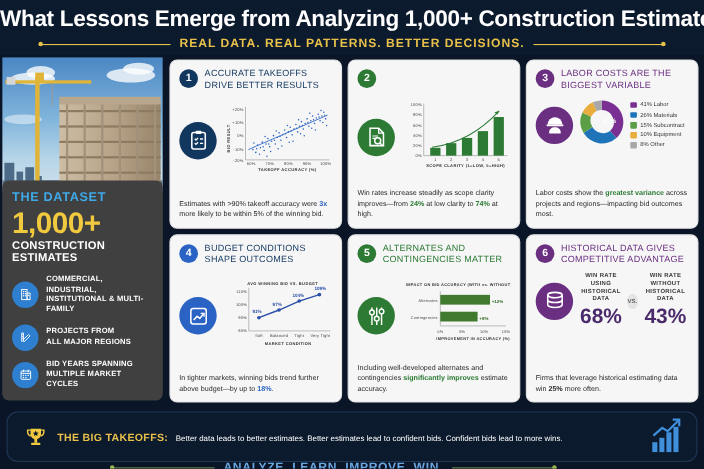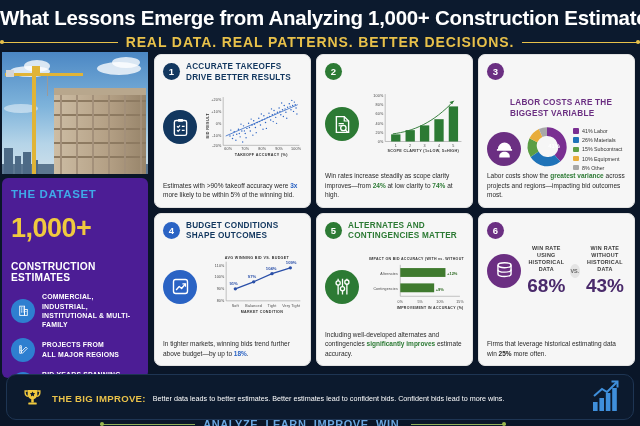--- a/index.html
+++ b/index.html
@@ -14,21 +14,21 @@
   .hdr-title {
     text-align:center; color:#ffffff; font-weight:bold;
     font-size:20.5px; letter-spacing:-0.3px; padding-top:6px;
     white-space:nowrap;
   }
   .hdr-subwrap { display:flex; align-items:center; justify-content:center; gap:8px; margin-top:4px; }
   .hdr-rule { height:1px; background:#e8c14a; width:120px; position:relative; }
   .hdr-rule::after{ content:""; position:absolute; top:-1.5px; width:4px;height:4px;border-radius:50%;background:#e8c14a; }
   .hdr-rule.l::after{ left:0; }
   .hdr-rule.r::after{ right:0; }
-  .hdr-sub { color:#e8c14a; font-size:14px; font-weight:bold; letter-spacing:0.9px; white-space:nowrap; }
+  .hdr-sub { color:#e8c14a; font-size:11px; font-weight:bold; letter-spacing:0.9px; white-space:nowrap; }
 
   
   .body-wrap { position:absolute; top:50px; left:0; width:640px; height:320px; }
   .sidebar { position:absolute; left:0; top:0; width:150px; height:320px; }
   .photo {
     position:absolute; left:2px; top:2px; width:146px; height:122px;
     overflow:hidden;
   }
   .sky { position:absolute; inset:0;
     background:linear-gradient(#4b87c4 0%, #7fb4db 45%, #b5d4e8 75%, #cfe0ea 100%); }
@@ -37,26 +37,26 @@
     position:absolute; background:linear-gradient(90deg,#cdbda4,#b39f84 60%,#97846a);
   }
   .floor { position:absolute; left:0; right:0; height:2px; background:#8d7a61; }
   .col { position:absolute; top:0; bottom:0; width:2px; background:#a3907a; }
   .crane-mast{position:absolute;background:#e0b437;}
   .crane-jib{position:absolute;background:#e0b437;height:2px;}
   .city{position:absolute;bottom:0;background:#4d6a86;}
   .skyline-h{position:absolute;bottom:0;left:0;right:0;height:10px;background:#5c7790;}
 
   .dataset {
-    position:absolute; left:2px; top:128px; width:146px; height:200px;
-    background:#4c1d95; border-radius:6px; padding:10px 9px;
+    position:absolute; left:2px; top:114px; width:146px; height:200px;
+    background:#404040; border-radius:6px; padding:10px 9px;
   }
   .ds-kicker{ color:#3fa9e8; font-size:11.5px; font-weight:bold; letter-spacing:0.6px; }
-  .ds-big{ color:#f0c93f; font-size:27px; font-weight:bold; line-height:1.05; margin-top:14px; letter-spacing:-0.5px;}
-  .ds-sub{ color:#ffffff; font-size:10.2px; font-weight:bold; letter-spacing:0.2px; margin-top:19px;}
+  .ds-big{ color:#f0c93f; font-size:27px; font-weight:bold; line-height:1.05; margin-top:3px; letter-spacing:-0.5px;}
+  .ds-sub{ color:#ffffff; font-size:10.2px; font-weight:bold; letter-spacing:0.2px; margin-top:1px;}
   .ds-list{ margin-top:9px; display:flex; flex-direction:column; gap:8px; }
   .ds-item{ display:flex; align-items:center; gap:7px; }
   .ds-ico{ width:24px;height:24px;border-radius:50%;background:#2e7fd0;flex:0 0 24px;
            display:flex;align-items:center;justify-content:center; }
   .ds-ico svg{ display:block; }
   .ds-txt{ color:#ffffff; font-size:6.9px; font-weight:bold; line-height:1.35; letter-spacing:0.2px; }
 
   
   .grid {
     position:absolute; left:152px; top:0; width:488px; height:320px;
@@ -66,32 +66,32 @@
   .card {
     background:#f6f6f6; border-radius:7px; border:1px solid #e2e2e2;
     padding:7px 8px; position:relative; overflow:hidden;
   }
   .card-head{ display:flex; align-items:flex-start; gap:6px; }
   .badge{
     width:17px;height:17px;border-radius:50%;flex:0 0 17px;
     color:#fff;font-size:9.5px;font-weight:bold;
     display:flex;align-items:center;justify-content:center; margin-top:1px;
   }
-  .c-title{ font-size:8.2px; font-weight:bold; line-height:1.3; letter-spacing:0.25px; }
+  .c-title{ font-size:8.2px; font-weight:normal; line-height:1.3; letter-spacing:0.25px; }
   .card-body{ display:flex; align-items:center; gap:5px; margin-top:5px; }
   .bigico{ width:34px;height:34px;border-radius:50%;flex:0 0 34px;
            display:flex;align-items:center;justify-content:center;}
   .viz{ flex:1; position:relative; }
   .caption{ font-size:6.5px; line-height:1.45; color:#2a2a2a; position:absolute; left:8px; right:8px; bottom:7px;}
   .caption b{ font-weight:bold; }
 
   
   .t-navy{ background:#12375f; } .tx-navy{ color:#12375f; }
   .t-green{ background:#2c7a34; } .tx-green{ color:#2c7a34; }
-  .t-purple{ background:#6b2f82; } .tx-purple{ color:#6b2f82;margin-top:36px; }
+  .t-purple{ background:#6b2f82; } .tx-purple{ color:#6b2f82; }
   .t-blue{ background:#2a63c4; } .tx-blue{ color:#2a63c4; }
 
   
   .axlabel{ font-size:4.4px; fill:#444; letter-spacing:0.2px; }
   .axtitle{ font-size:4.4px; fill:#333; font-weight:bold; letter-spacing:0.4px;}
   .dlabel{ font-size:5px; font-weight:bold; }
 
   
   .legend{ display:flex; flex-direction:column; gap:3.2px; }
   .lg-row{ display:flex; align-items:center; gap:3.5px; }
@@ -547,20 +547,24 @@
         </div>
       </div>
       <div class="caption">
         <span>Including well-developed alternates and contingencies </span><b class="tx-green">significantly improves</b><span> estimate accuracy.</span>
       </div>
     </div>
 
     <div class="card">
       <div class="card-head">
         <div class="badge t-purple">6</div>
+        <div class="c-title tx-purple">
+          <span>HISTORICAL DATA GIVES</span><br>
+          <span>COMPETITIVE ADVANTAGE</span>
+        </div>
       </div>
       <div class="c6wrap">
         <div class="bigico t-purple">
           <svg width="21" height="21" viewBox="0 0 24 24">
               <ellipse cx="12" cy="6" rx="7.5" ry="2.8" fill="none" stroke="#fff" stroke-width="1.6"></ellipse>
               <path d="M4.5 6v5c0 1.55 3.36 2.8 7.5 2.8s7.5-1.25 7.5-2.8V6" fill="none" stroke="#fff" stroke-width="1.6"></path>
               <path d="M4.5 11v5c0 1.55 3.36 2.8 7.5 2.8s7.5-1.25 7.5-2.8v-5" fill="none" stroke="#fff" stroke-width="1.6"></path>
             </svg>
         </div>
         <div class="c6cols">
@@ -593,21 +597,21 @@
   <div class="ft-row1">
     <span class="trophy">
       <svg width="23" height="23" viewBox="0 0 24 24">
           <path d="M7 3h10v5a5 5 0 01-10 0z" fill="#f0c93f"></path>
           <path d="M7 4.2H4.3v1.6c0 2.2 1.4 3.6 3 3.9M17 4.2h2.7v1.6c0 2.2-1.4 3.6-3 3.9" fill="none" stroke="#f0c93f" stroke-width="1.4"></path>
           <rect x="10.7" y="12.6" width="2.6" height="3.6" fill="#f0c93f"></rect>
           <rect x="7.6" y="16.2" width="8.8" height="2.1" rx="0.6" fill="#f0c93f"></rect>
           <path d="M12 4.6l.85 1.75 1.9.27-1.38 1.35.33 1.9L12 8.93l-1.7.94.33-1.9L9.25 6.62l1.9-.27z" fill="#0c1a2e"></path>
         </svg>
     </span>
-    <span class="ft-key">THE BIG IMPROVE:</span>
+    <span class="ft-key">THE BIG TAKEOFFS:</span>
     <span class="ft-txt">Better data leads to better estimates. Better estimates lead to confident bids. Confident bids lead to more wins.</span>
     <span class="ft-chart">
       <svg width="30" height="32" viewBox="0 0 30 32">
           <rect x="2" y="22" width="4.6" height="9" fill="#3f8fdb"></rect>
           <rect x="8.4" y="18" width="4.6" height="13" fill="#3f8fdb"></rect>
           <rect x="14.8" y="13" width="4.6" height="18" fill="#3f8fdb"></rect>
           <rect x="21.2" y="8" width="4.6" height="23" fill="#3f8fdb"></rect>
           <path d="M3 16 L11 9 L16 12 L26 2" stroke="#3f8fdb" stroke-width="2" fill="none"></path>
           <path d="M20.5 1.5h6v6" stroke="#3f8fdb" stroke-width="2" fill="none"></path>
         </svg>

